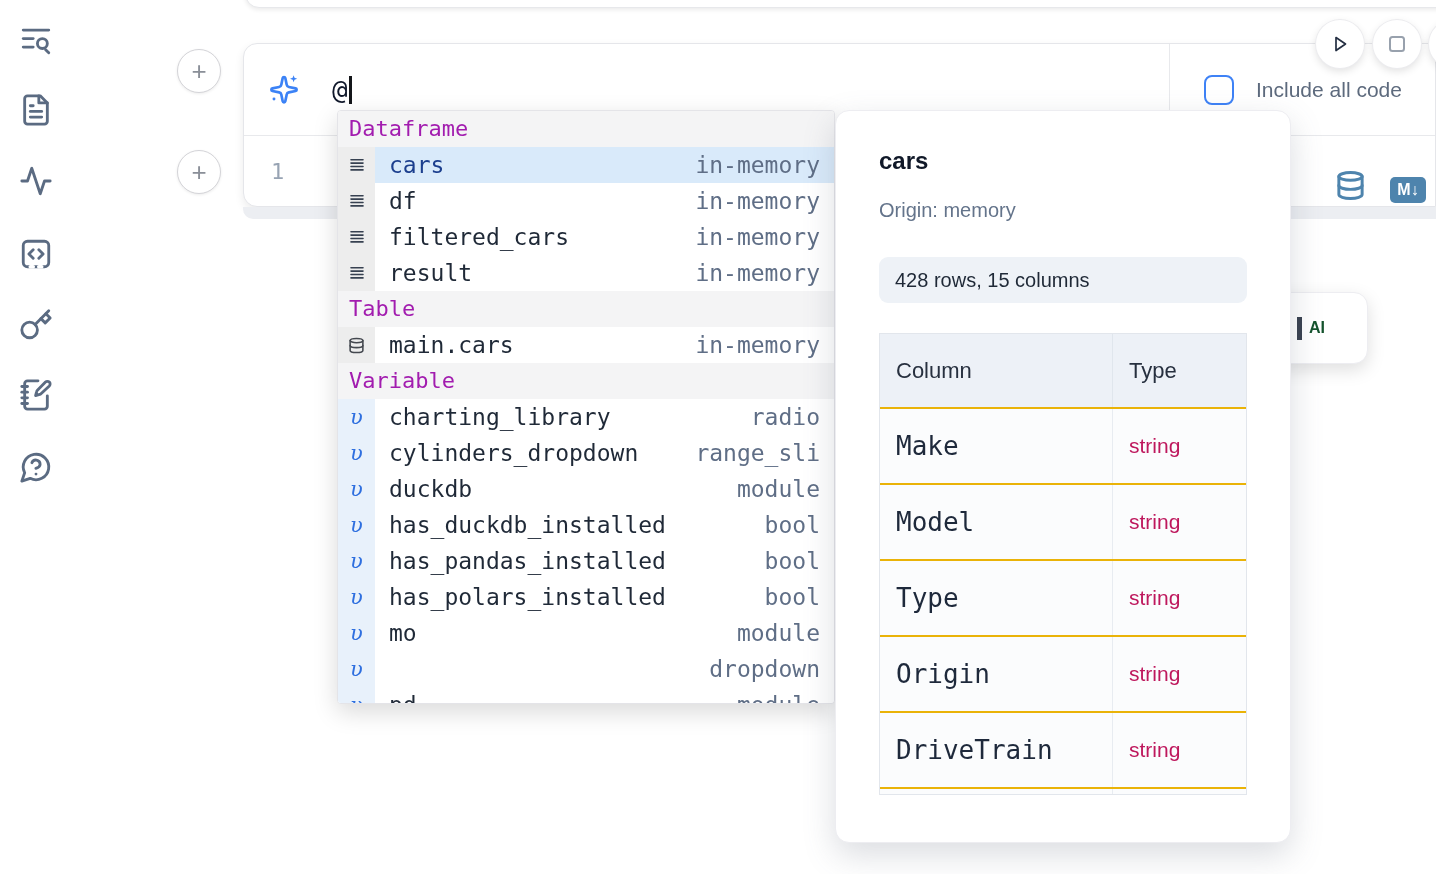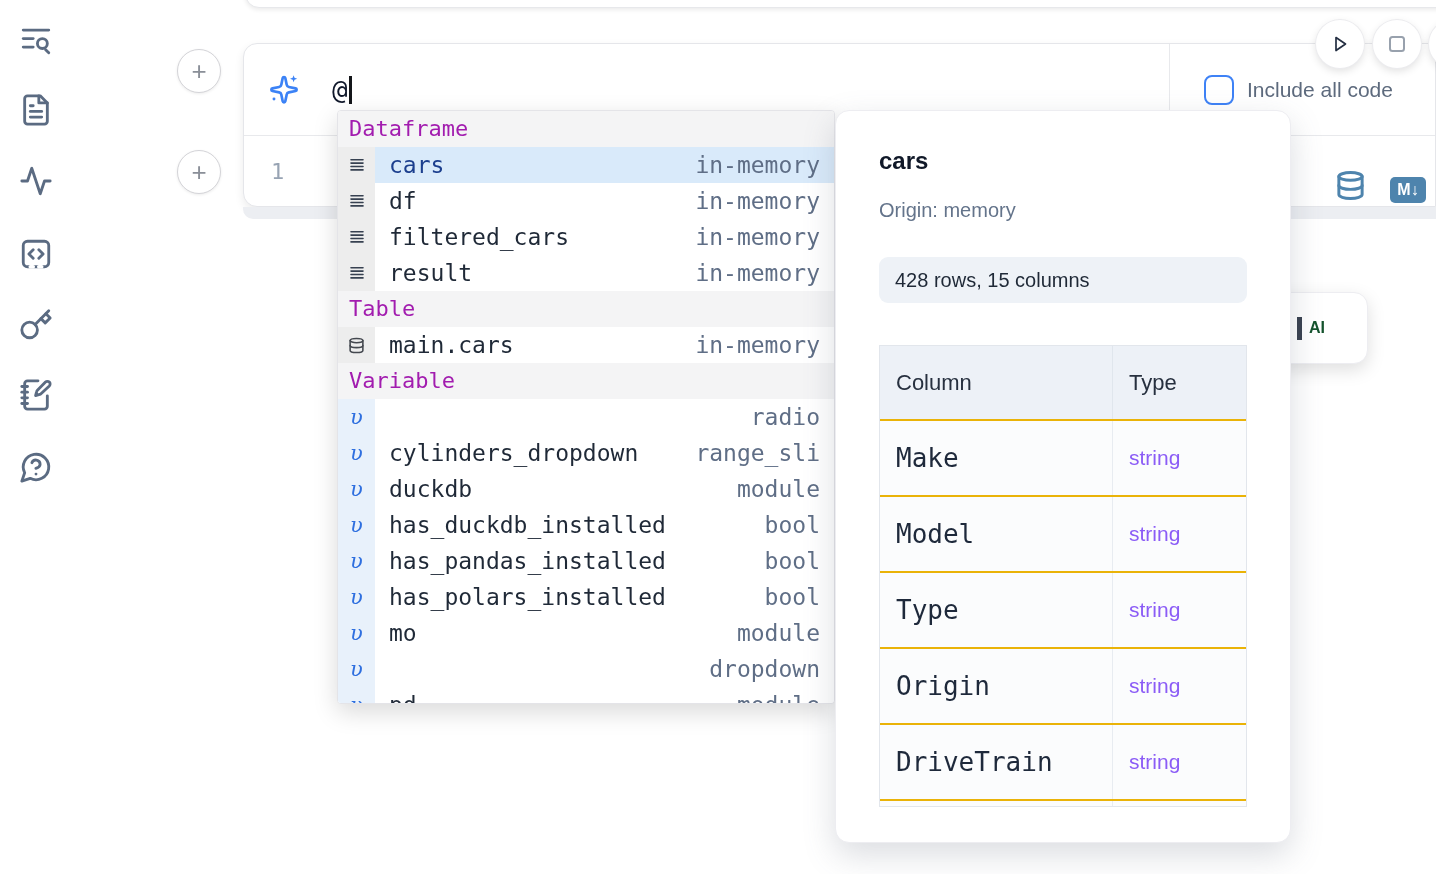--- a/index.html
+++ b/index.html
@@ -22,21 +22,21 @@
   .cell{position:absolute;left:243px;top:43px;width:1193px;height:164px;background:#fff;
     border:1px solid #e5e6ea;border-radius:14px 0 0 14px;box-shadow:0 4px 10px rgba(0,0,0,.08);
     box-sizing:border-box;}
   .prompt-row{position:relative;height:91px;border-bottom:1px solid #e8e9ec;}
   .sparkles{position:absolute;left:24px;top:29px;width:32px;height:32px;}
   .sparkles svg{width:32px;height:32px;display:block;}
   .prompt-field{position:absolute;left:88px;top:0;right:267px;height:100%;display:flex;align-items:center;cursor:text;}
   .at-text{font-family:"DejaVu Sans Mono",monospace;font-size:26px;color:#0f172a;}
   .cursor{display:inline-block;width:3px;height:28px;background:#14161a;margin-left:1px;vertical-align:middle;}
   .include-area{position:absolute;right:0;top:0;width:266px;height:100%;border-left:1px solid #e8e9ec;
-    display:flex;align-items:center;padding-left:34px;box-sizing:border-box;}
+    display:flex;align-items:center;padding-left:34px;box-sizing:border-box;gap:9px;}
   .checkbox{width:30px;height:30px;border:2.5px solid #3e82f6;border-radius:8px;background:#fff;
     box-sizing:border-box;flex:none;cursor:pointer;}
   .include-label{margin-left:13px;font-size:21px;color:#5d6a7d;white-space:nowrap;}
 
   .code-row{position:relative;height:71px;}
   .line-no{position:absolute;left:27px;top:0;height:71px;line-height:71px;font-size:22px;color:#97a3b3;}
   .db-button{position:absolute;left:1091px;top:34px;width:31px;height:31px;cursor:pointer;}
   .db-button svg{width:31px;height:31px;display:block;}
   .md-button{position:absolute;left:1146px;top:41px;width:36px;height:26px;background:#4e84ad;border-radius:5px;
     color:#fff;font-weight:bold;font-size:16px;display:flex;align-items:center;justify-content:center;cursor:pointer;}
@@ -67,32 +67,32 @@
   .ic-var{font-family:"DejaVu Serif",serif;font-style:italic;color:#2e6fdf;font-size:21px;line-height:1;}
 
   
   .panel{position:absolute;left:835px;top:110px;width:456px;height:733px;background:#fff;z-index:30;
     border:1px solid #ededf1;border-radius:14px;box-sizing:border-box;
     box-shadow:0 12px 32px rgba(90,100,120,.22);}
   .p-title{position:absolute;left:43px;top:36px;font-size:24px;font-weight:bold;color:#101828;}
   .p-source{position:absolute;left:43px;top:88px;font-size:20px;color:#64748b;}
   .p-pill{position:absolute;left:43px;top:146px;width:368px;height:46px;background:#eef2f7;border-radius:9px;
     line-height:46px;padding-left:16px;font-size:20px;color:#1f2937;box-sizing:border-box;}
-  .p-table{position:absolute;left:43px;top:234px;width:368px;height:462px;border:1px solid #e2e6ec;
+  .p-table{position:absolute;left:43px;top:222px;width:368px;height:462px;border:1px solid #e2e6ec;
     box-sizing:border-box;overflow:hidden;}
   .t-head{display:flex;height:73px;background:#edf1f7;}
   .th-col{width:232px;display:flex;align-items:center;padding-left:16px;box-sizing:border-box;
     font-size:22px;color:#27303f;}
   .th-type{flex:1;display:flex;align-items:center;padding-left:16px;border-left:1px solid #e0e6ed;
     font-size:22px;color:#27303f;}
   .t-row{display:flex;height:74px;background:#fbfcfd;border-top:2px solid #eab308;}
   .t-col{width:232px;display:flex;align-items:center;padding-left:16px;box-sizing:border-box;
     font-family:"DejaVu Sans Mono",monospace;font-size:26px;color:#1e293b;}
   .t-type{flex:1;display:flex;align-items:center;padding-left:16px;border-left:1px solid #e8ecf1;
-    font-size:21px;color:#8b5cf6;}
+    font-size:21px;color:#be185d;}
 
   
   .ai-card{position:absolute;left:1240px;top:292px;width:128px;height:72px;background:#fff;z-index:25;
     border:1px solid #ededf1;border-radius:14px;box-shadow:0 6px 18px rgba(0,0,0,.13);
     display:flex;align-items:center;padding-left:56px;box-sizing:border-box;cursor:pointer;}
   .frag-bar{width:5px;height:23px;background:#38404f;margin-right:7px;flex:none;}
   .ai-label{font-size:16px;font-weight:bold;color:#14532d;}
 
   
   .plus-btn{position:absolute;left:177px;width:44px;height:44px;border-radius:50%;background:#fff;
@@ -271,20 +271,21 @@
         <span class="ac-name">main.cars</span>
         <span class="ac-type">in-memory</span>
       </span>
     </div>
     <div class="ac-header">Variable</div>
     <div class="ac-row">
       <span class="ac-gutter blue">
         <span class="ic-var">υ</span>
       </span>
       <span class="ac-main">
+        <span class="ac-name">charting_library</span>
         <span class="ac-type">radio</span>
       </span>
     </div>
     <div class="ac-row">
       <span class="ac-gutter blue">
         <span class="ic-var">υ</span>
       </span>
       <span class="ac-main">
         <span class="ac-name">cylinders_dropdown</span>
         <span class="ac-type">range_sli</span>

